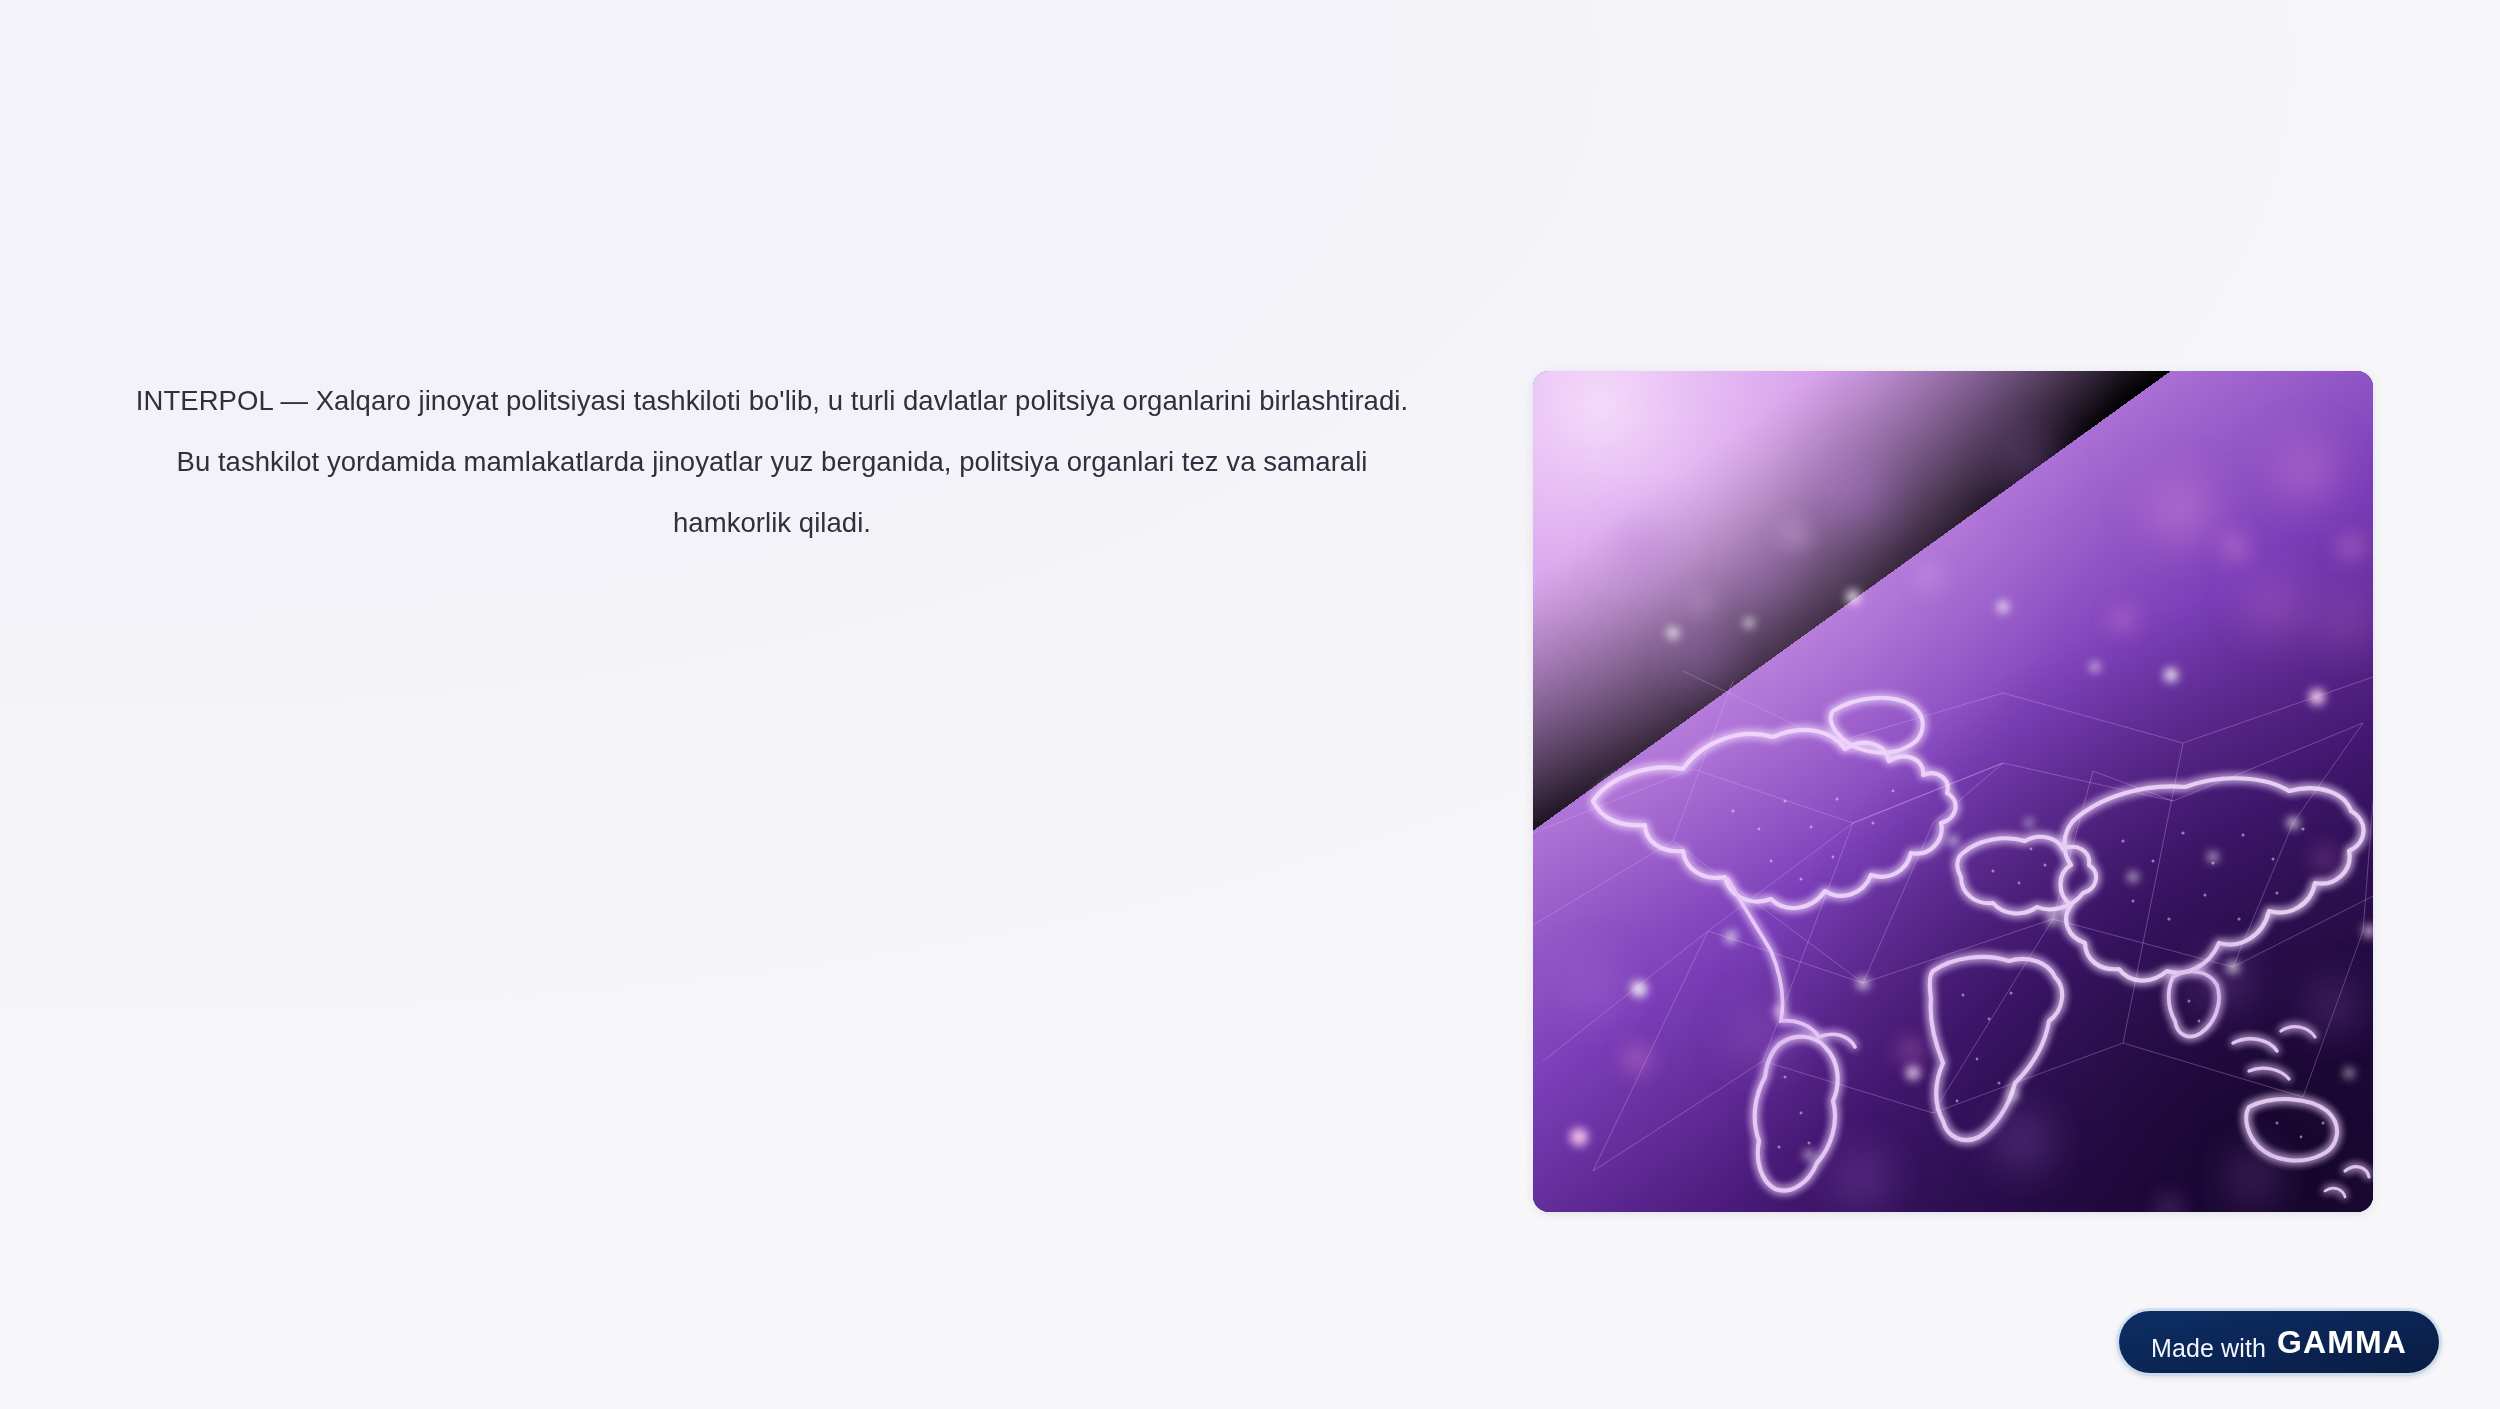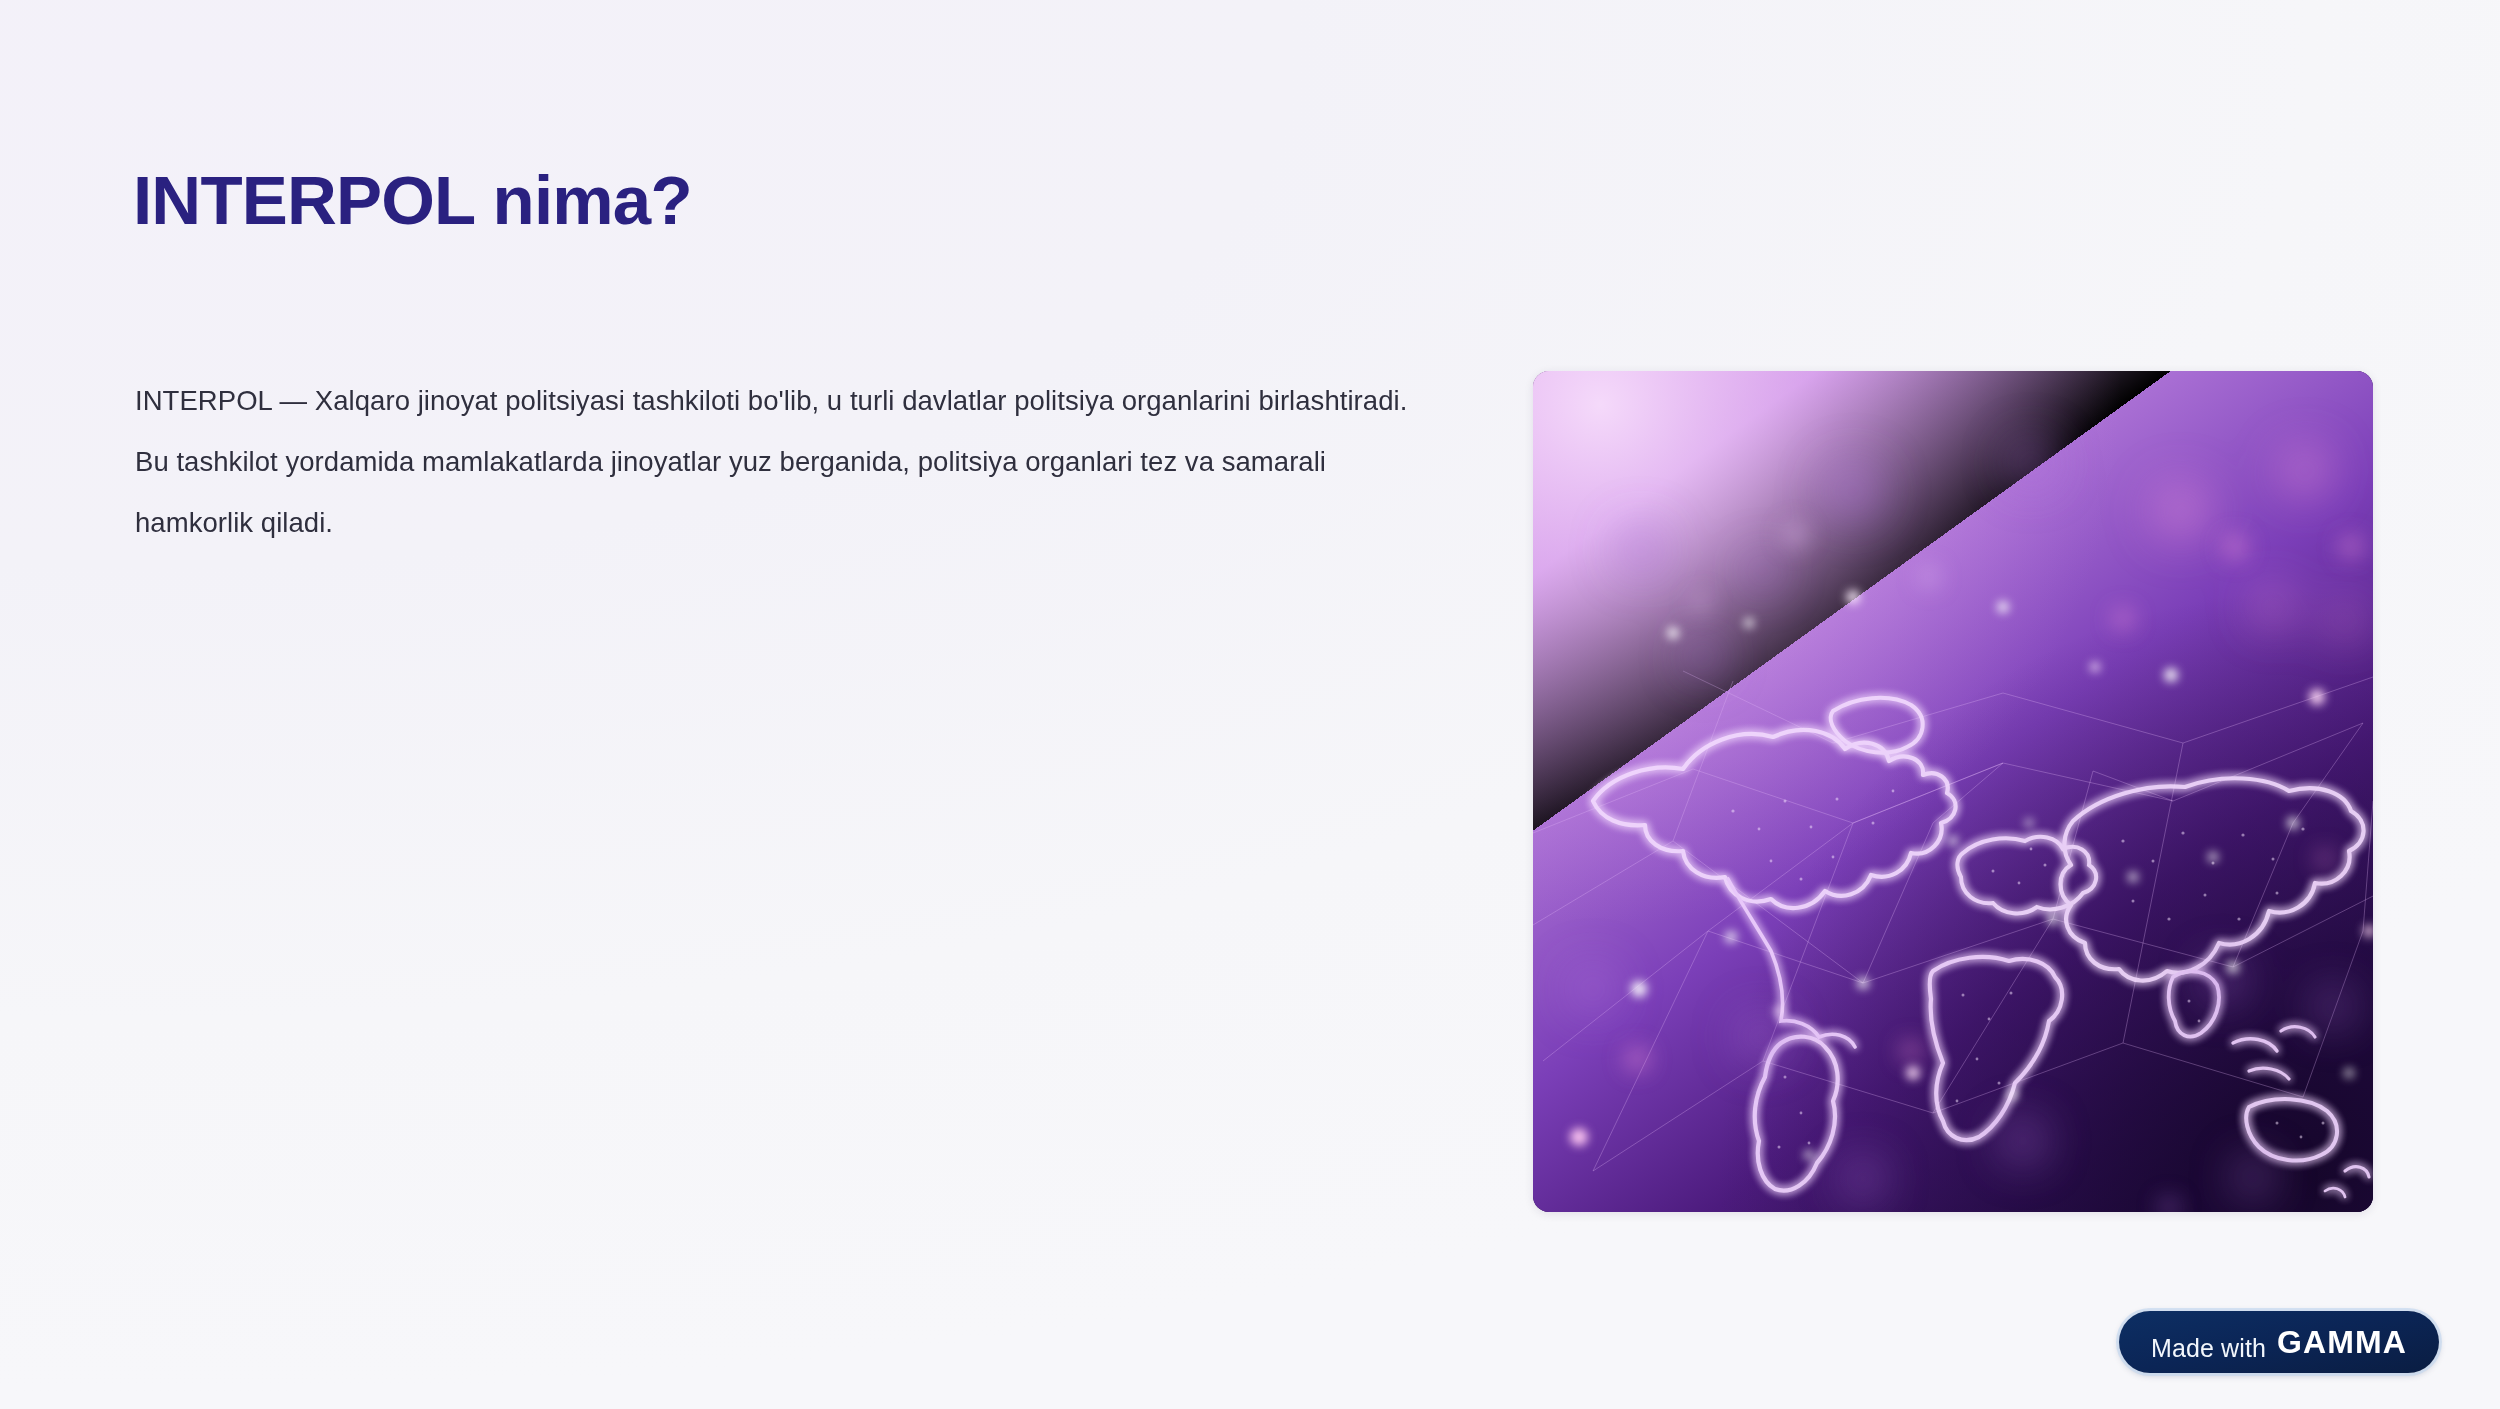--- a/index.html
+++ b/index.html
@@ -32,23 +32,24 @@
     font-weight:700;
     letter-spacing:-0.8px;
     color:#2a2180;
     line-height:1.06;
     white-space:nowrap;
   }
 
   
   #body-copy {
     position:absolute;
-    left:135px;
+    left:127px;
     top:370px;
     width:1290px;
+    text-align:center;
   }
   #body-copy p {
     font-size:27.5px;
     line-height:61px;
     color:#2f2f3e;
     letter-spacing:0.05px;
   }
   #body-copy p + p { margin-top:29px; }
 
   
@@ -92,21 +93,20 @@
     font-weight:700;
     color:#ffffff;
     letter-spacing:1.1px;
   }
 </style>
 </head>
 <body>
 
 <div id="slide">
 
-  <h1 id="page-title">INTERPOL nima?</h1>
 
   <div id="body-copy">
     <p>INTERPOL — Xalqaro jinoyat politsiyasi tashkiloti bo'lib, u turli davlatlar politsiya organlarini birlashtiradi. Bu tashkilot yordamida mamlakatlarda jinoyatlar yuz berganida, politsiya organlari tez va samarali hamkorlik qiladi.</p>
   </div>
 
   <div id="map-image-card">
     <svg viewBox="0 0 840 841" preserveAspectRatio="xMidYMid slice" aria-hidden="true">
       <defs>
         <linearGradient id="baseGrad" x1="0" y1="0" x2="0.72" y2="1">
           <stop offset="0%" stop-color="#e7bcf1"></stop>

